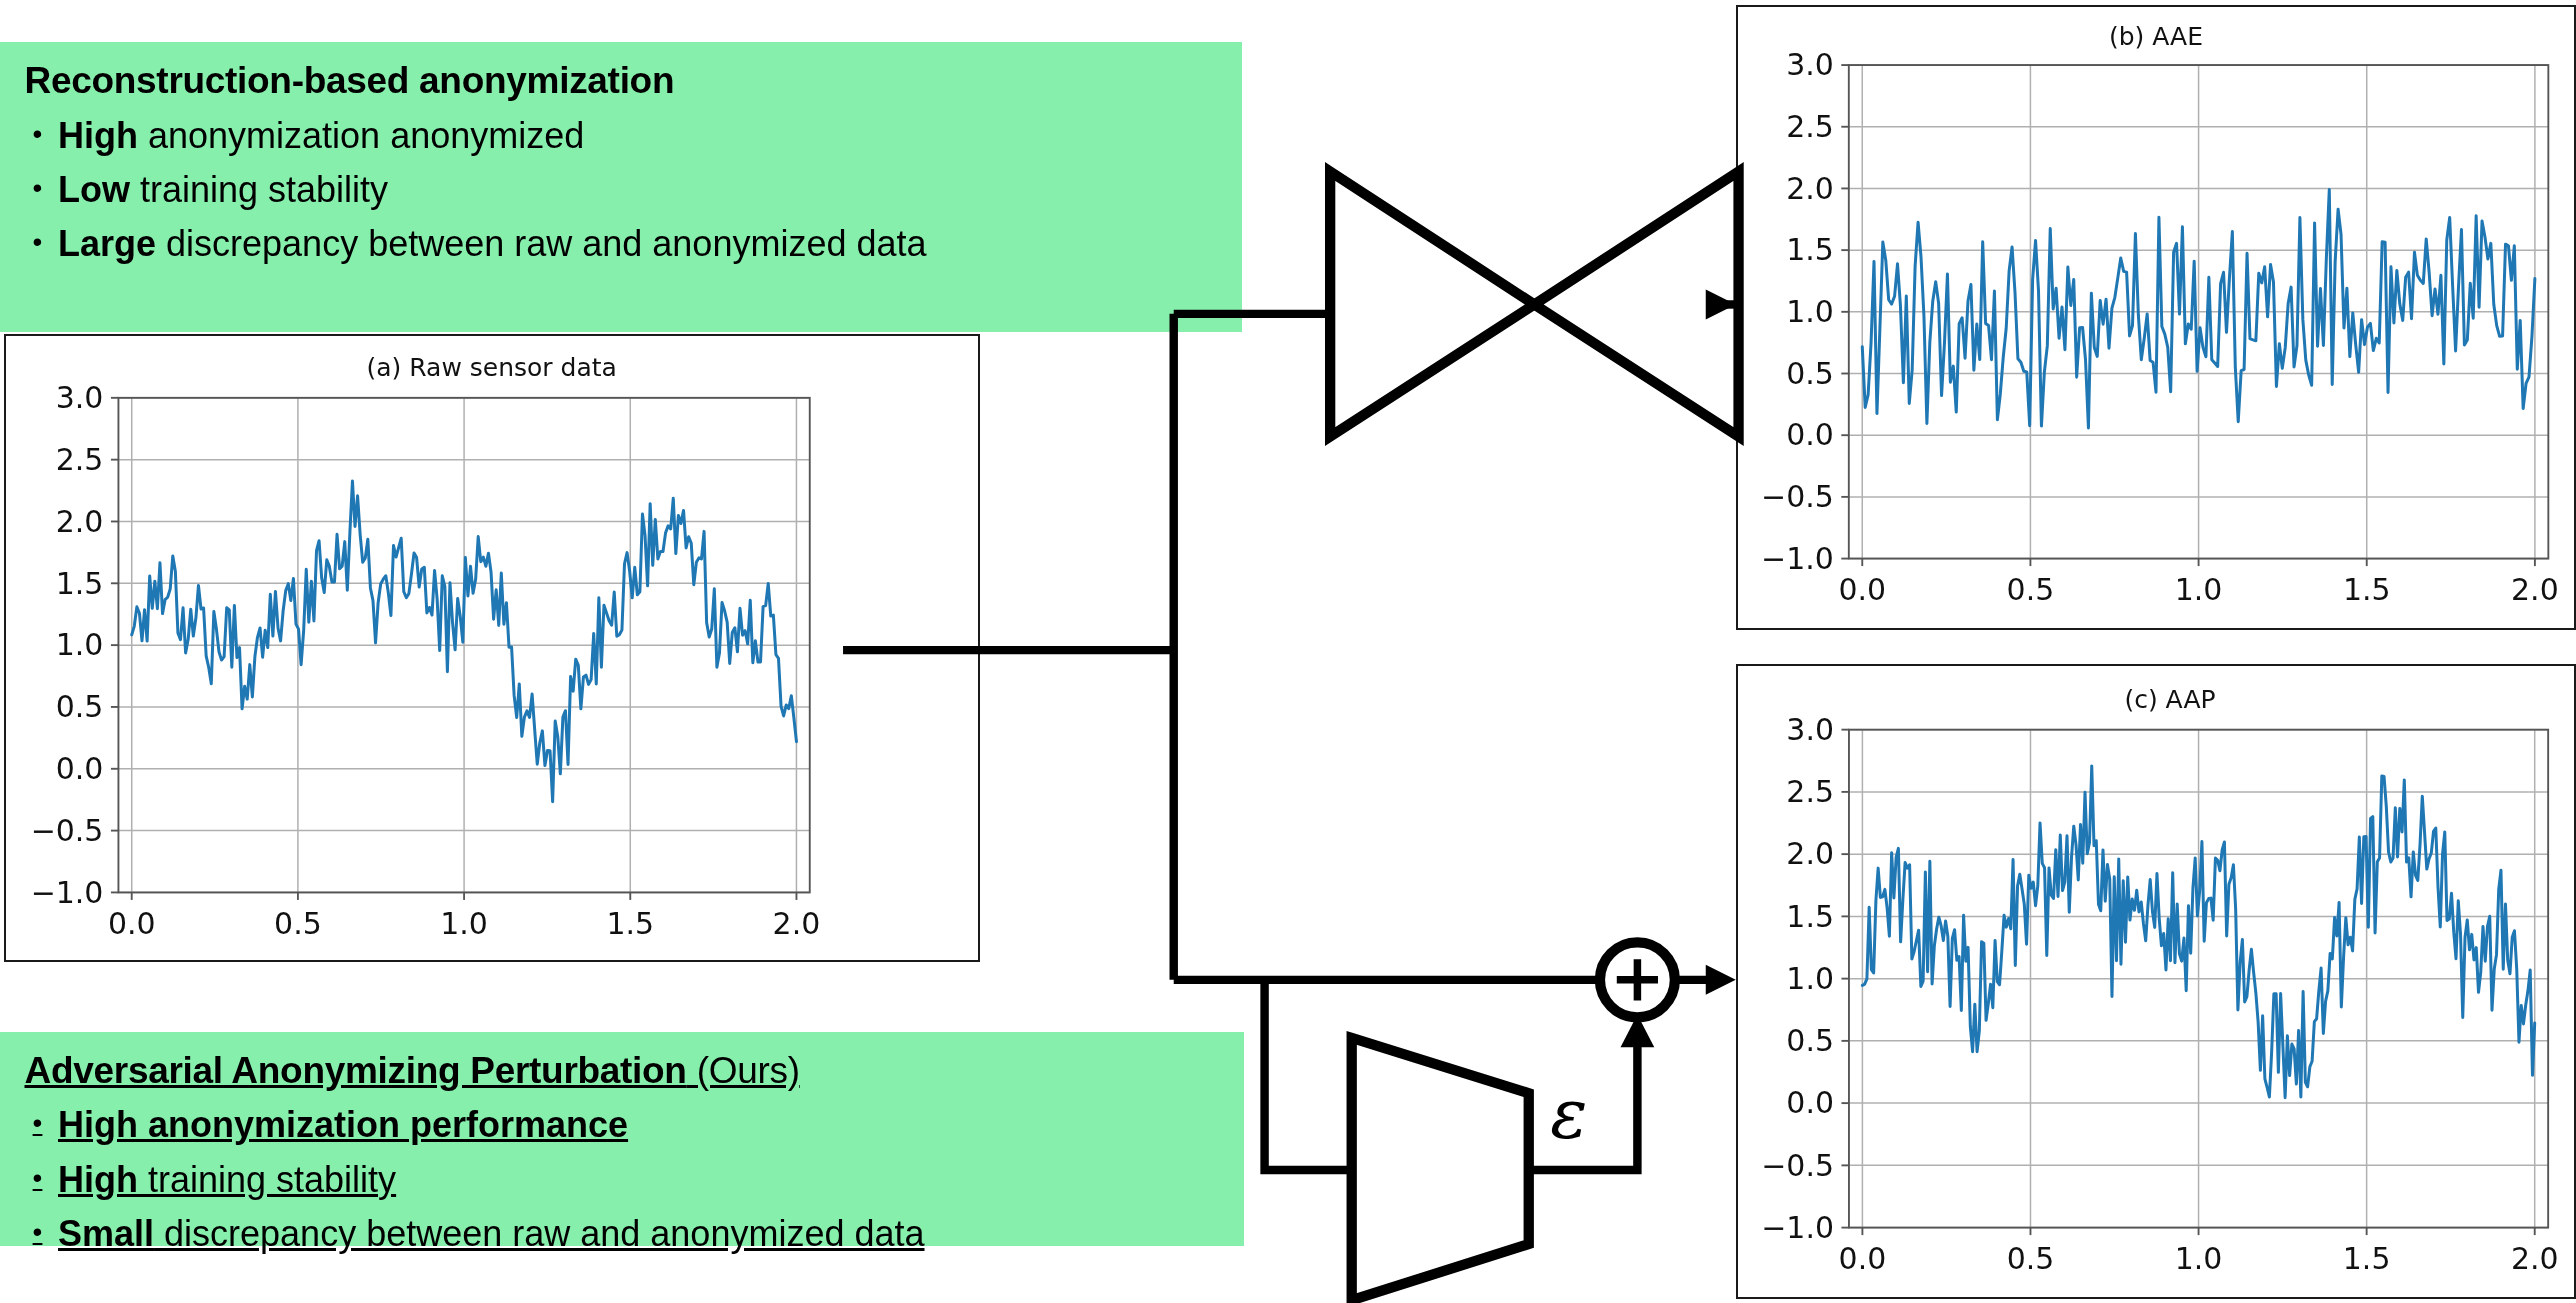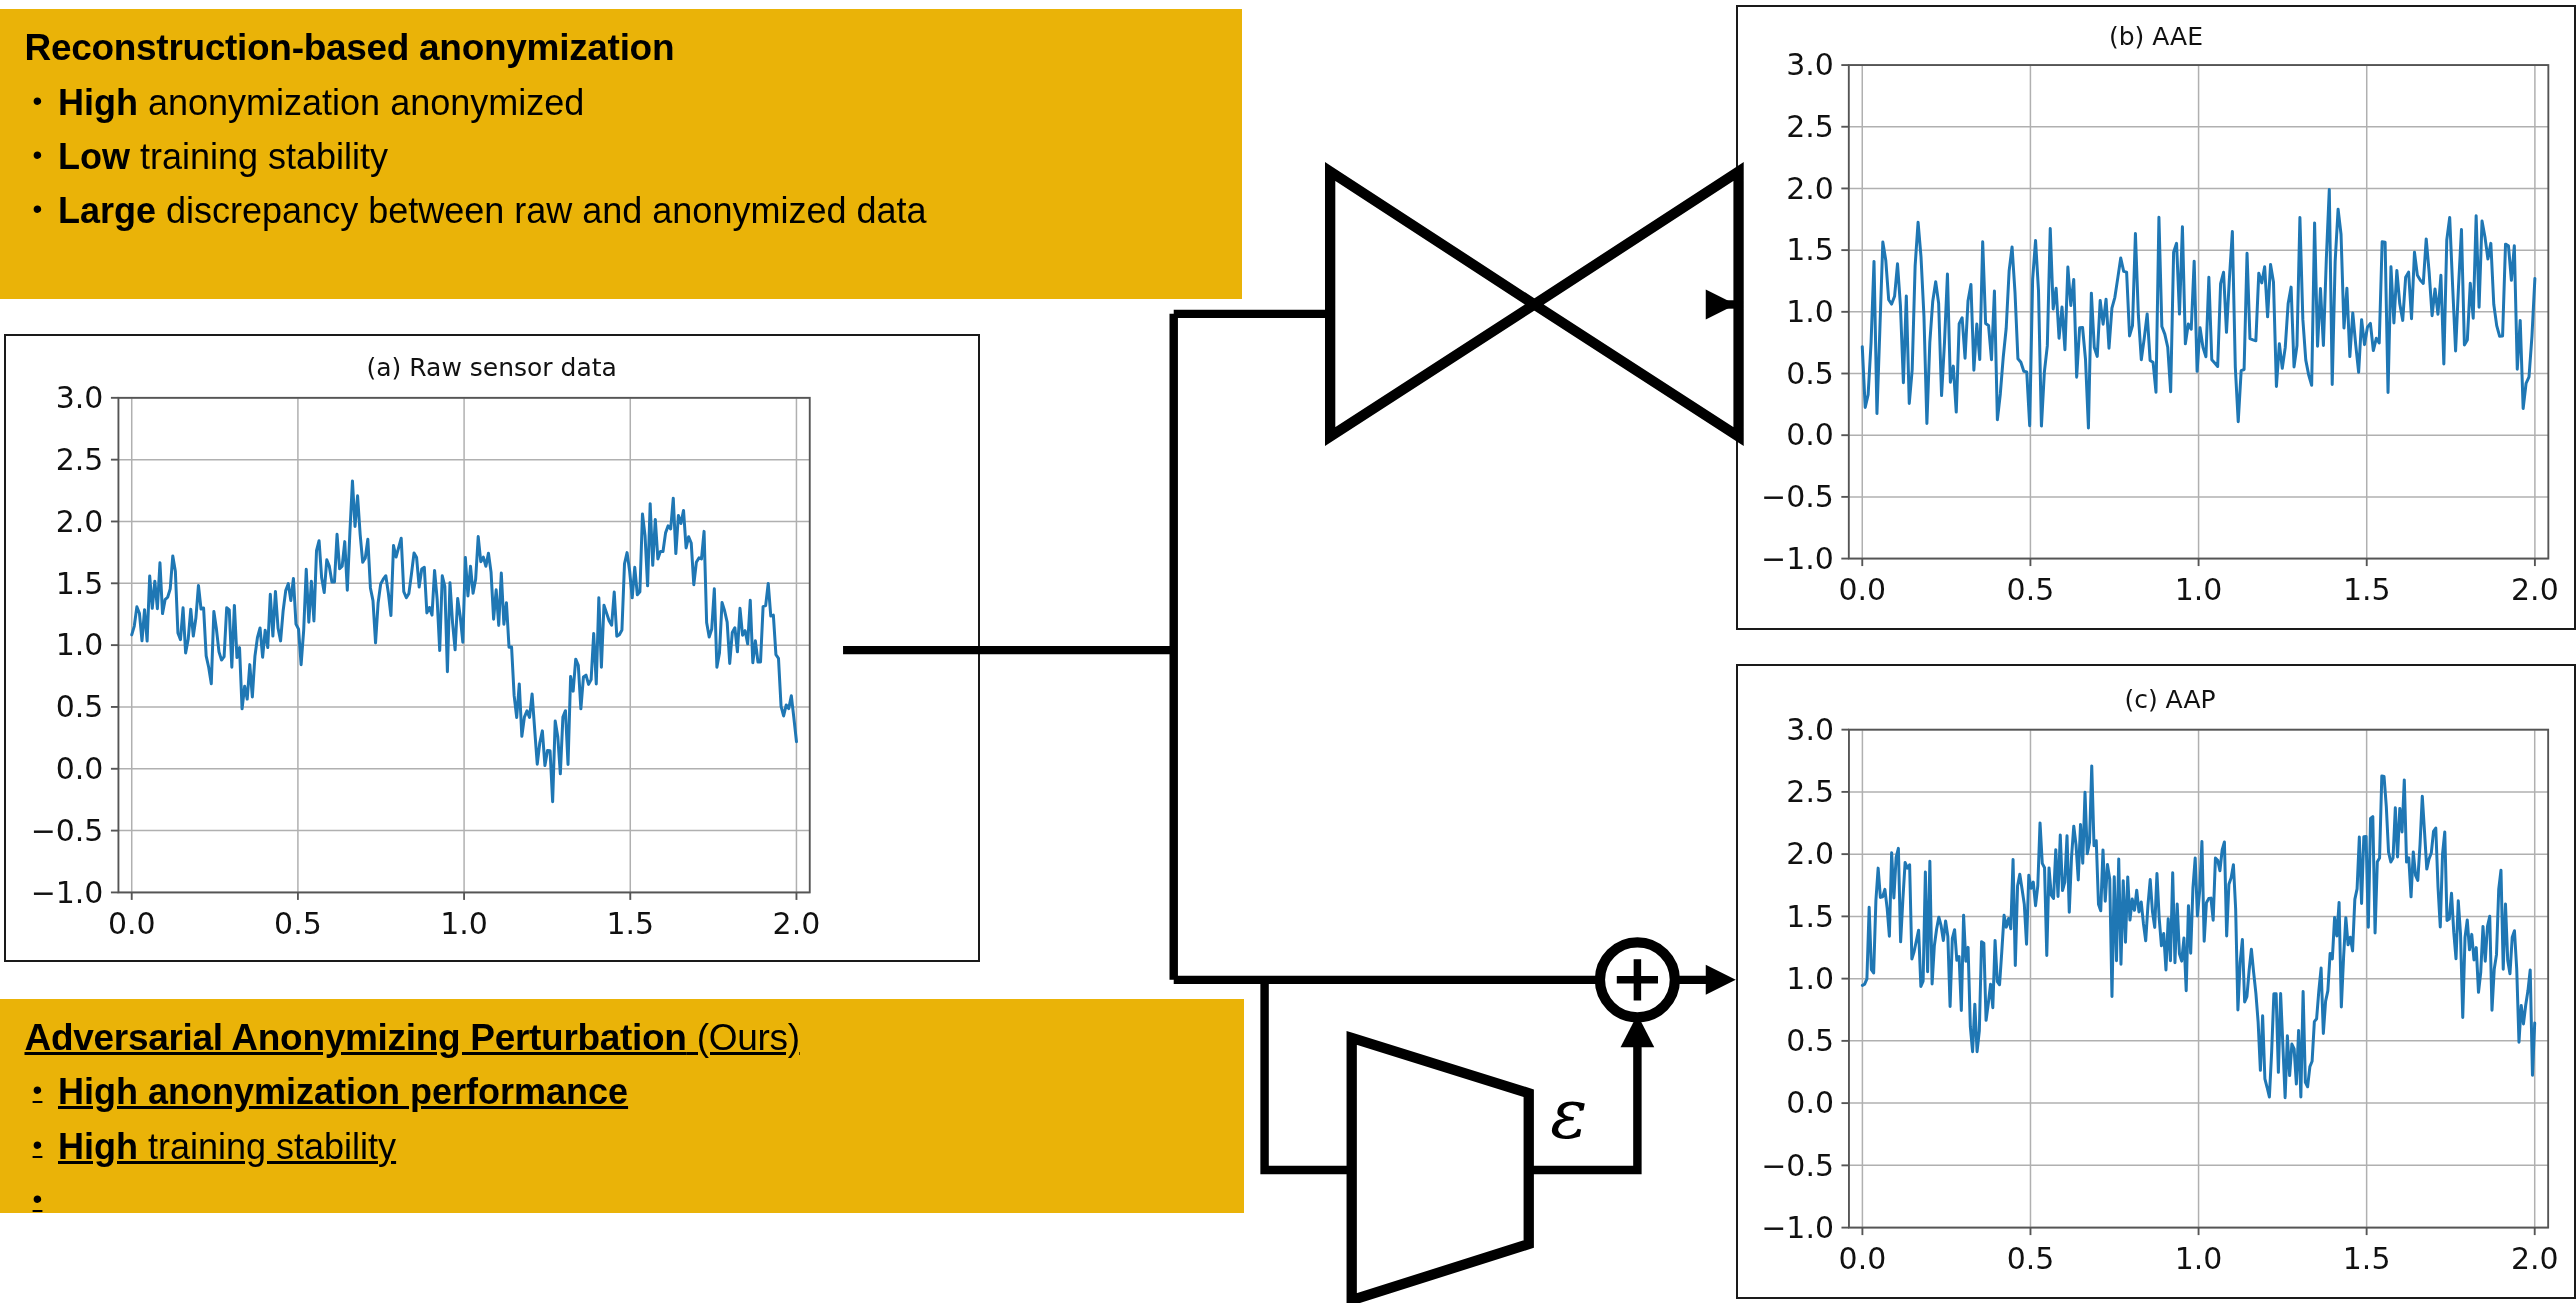--- a/index.html
+++ b/index.html
@@ -5,23 +5,24 @@
   html,body{margin:0;padding:0;}
   body{
     width:2576px;height:1304px;position:relative;overflow:hidden;
     background:#ffffff;
     font-family:"Liberation Sans", sans-serif;
     -webkit-font-smoothing:antialiased;
   }
   
   .callout{
     position:absolute;
-    background:#eab308;
+    background:#86efac;
     box-sizing:border-box;
     padding:13px 17px 9.4px 17px;
+    margin-top:33px;
   }
   #callout-top{ left:0px; top:9.4px; width:1242px; height:290px; }
   #callout-bottom{ left:0px; top:999px; width:1244px; height:214px;text-decoration:underline; }
   .callout-title{
     font-size:37px; font-weight:bold; color:#000;
     letter-spacing:-0.3px; line-height:1.1; margin:5.6px 0 3.7px 7.5px;
     white-space:nowrap;
   }
   .callout-title .reg{ font-weight:normal; }
   .bullets{ list-style:none; margin:0; padding:0; }
@@ -96,20 +97,21 @@
     <li class="bullet">
       <span class="dot">•</span>
       <span class="txt"><b>High anonymization performance</b><span></span></span>
     </li>
     <li class="bullet">
       <span class="dot">•</span>
       <span class="txt"><b>High</b><span> training stability</span></span>
     </li>
     <li class="bullet">
       <span class="dot">•</span>
+      <span class="txt"><b>Small</b><span> discrepancy between raw and anonymized data</span></span>
     </li>
   </ul>
 </div>
 
 <div class="panel" id="panel-raw">
   <div class="chart-title" style="top:17px;">(a) Raw sensor data</div>
   <svg class="plot-svg" id="svg-raw" width="830" height="622" viewBox="0 0 886 664">
       <line x1="120" x2="858" y1="594" y2="594" class="grid-line"></line>
       <line x1="120" x2="858" y1="528" y2="528" class="grid-line"></line>
       <line x1="120" x2="858" y1="462" y2="462" class="grid-line"></line>

